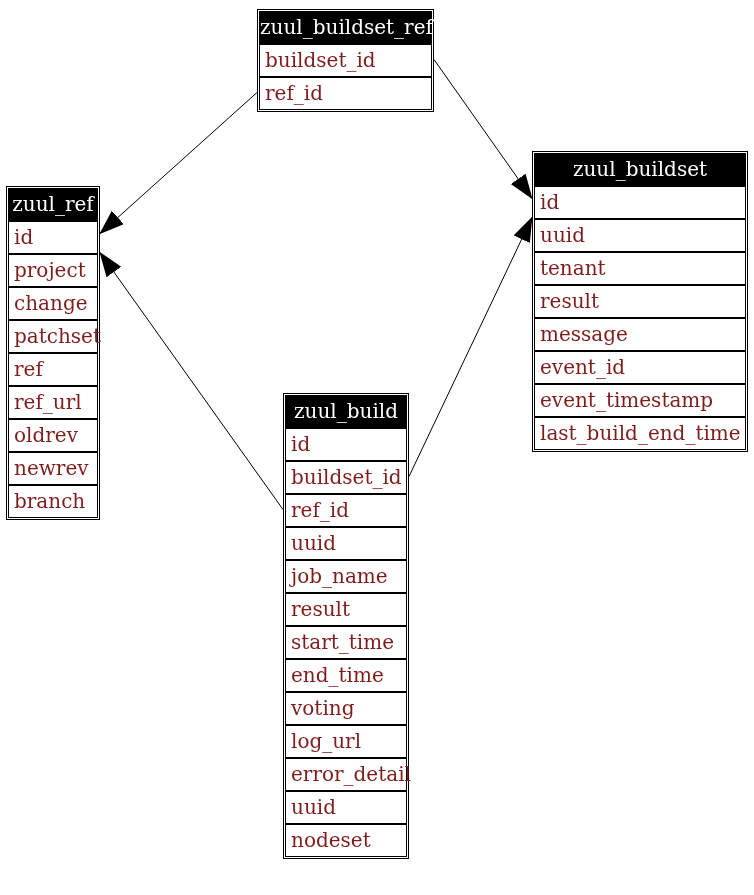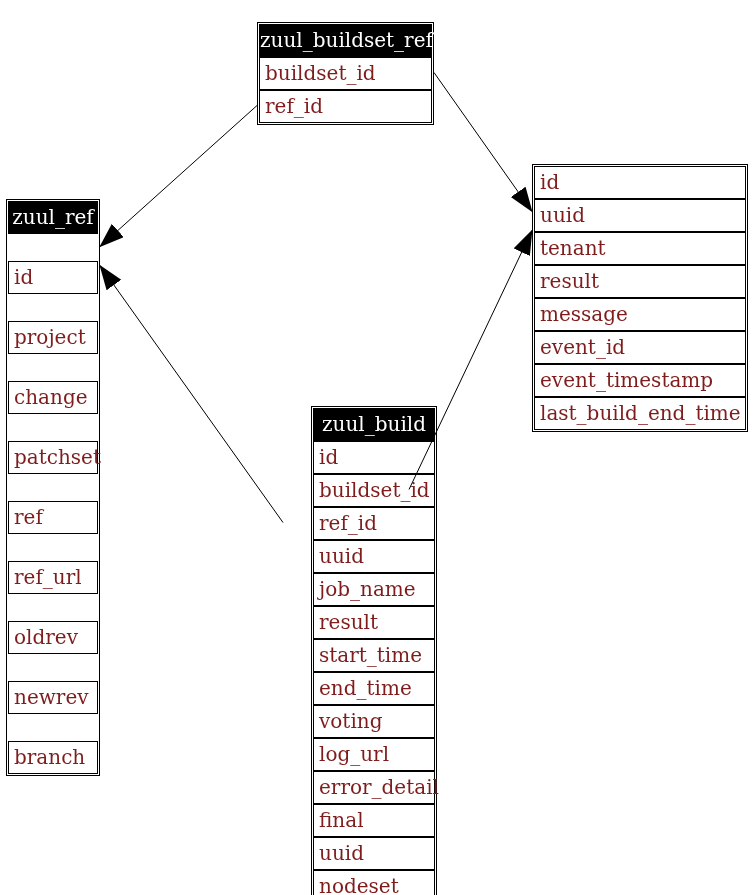--- a/index.html
+++ b/index.html
@@ -9,21 +9,21 @@
   body {
     width: 754px;
     height: 895px;
     background: var(--bg, #ffffff);
     font-family: "DejaVu Serif", "Liberation Serif", serif;
     position: relative;
     overflow: hidden;
   }
   #canvas {
     position: absolute;
-    left: 0; top: 16px;
+    left: 0; top: 3px;
     width: 754px;
     height: 778px;
   }
   .db-table {
     position: absolute;
     box-sizing: border-box;
     background: var(--cell-bg, #ffffff);
     border: 1px solid var(--border, #000000);
     padding: 1px;
     display: flex;
@@ -60,56 +60,56 @@
 </head>
 <body>
 
 <div id="canvas">
 
 <div class="db-table" style="left: 257px; top: 6px; width: 177px;">
       <div class="db-row db-header">zuul_buildset_ref</div>
       <div class="db-row">buildset_id</div>
       <div class="db-row">ref_id</div>
     </div>
-    <div class="db-table" style="left: 6px; top: 183px; width: 94px; gap: 27px;">
+    <div class="db-table" style="left: 6px; top: 183px; width: 94px;">
       <div class="db-row db-header">zuul_ref</div>
       <div class="db-row">id</div>
       <div class="db-row">project</div>
       <div class="db-row">change</div>
       <div class="db-row">patchset</div>
       <div class="db-row">ref</div>
       <div class="db-row">ref_url</div>
       <div class="db-row">oldrev</div>
       <div class="db-row">newrev</div>
       <div class="db-row">branch</div>
     </div>
     <div class="db-table" style="left: 532px; top: 148px; width: 216px;">
+      <div class="db-row db-header">zuul_buildset</div>
       <div class="db-row">id</div>
       <div class="db-row">uuid</div>
       <div class="db-row">tenant</div>
       <div class="db-row">result</div>
       <div class="db-row">message</div>
       <div class="db-row">event_id</div>
       <div class="db-row">event_timestamp</div>
       <div class="db-row">last_build_end_time</div>
     </div>
-    <div class="db-table" style="left: 283px; top: 390px; width: 126px; margin-left: 28px;">
+    <div class="db-table" style="left: 283px; top: 390px; width: 126px;">
       <div class="db-row db-header">zuul_build</div>
       <div class="db-row">id</div>
       <div class="db-row">buildset_id</div>
       <div class="db-row">ref_id</div>
       <div class="db-row">uuid</div>
       <div class="db-row">job_name</div>
       <div class="db-row">result</div>
       <div class="db-row">start_time</div>
       <div class="db-row">end_time</div>
       <div class="db-row">voting</div>
       <div class="db-row">log_url</div>
       <div class="db-row">error_detail</div>
-      <div class="db-row">final</div>
       <div class="db-row">uuid</div>
       <div class="db-row">nodeset</div>
     </div>
     <svg id="edges" width="754" height="895" viewBox="0 0 754 895" xmlns="http://www.w3.org/2000/svg">
     <defs>
       <marker id="arrowhead" markerUnits="userSpaceOnUse" markerWidth="27" markerHeight="20" refX="24" refY="9" orient="auto">
         <path d="M0,0 L25,9 L0,18 z" fill="#000000"></path>
       </marker>
     </defs>
   <line x1="257" y1="89.5" x2="100" y2="230.5" marker-end="url(#arrowhead)"></line>

